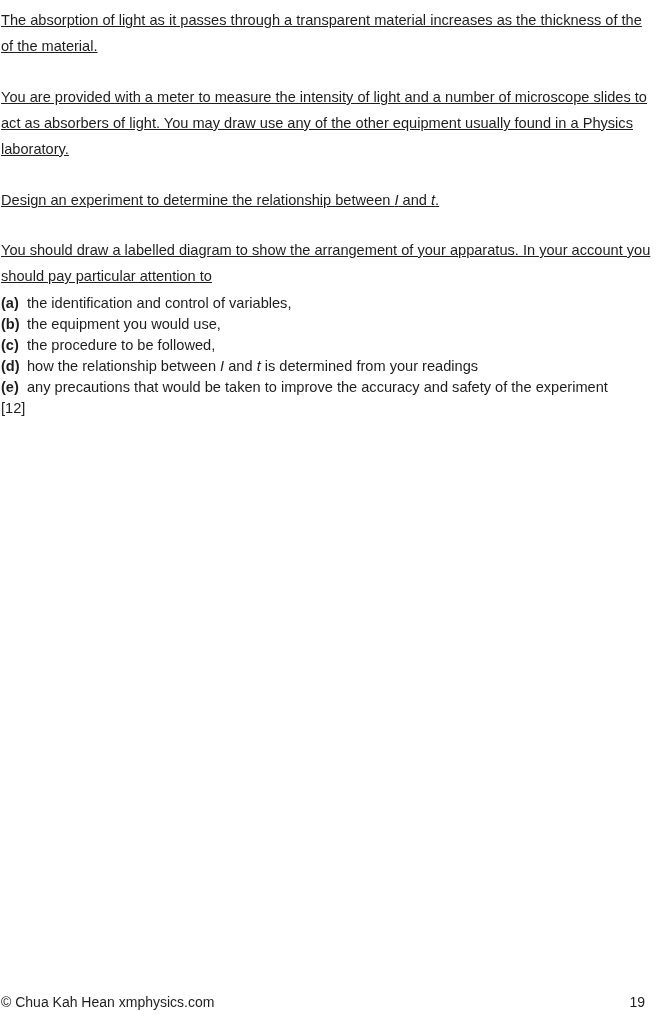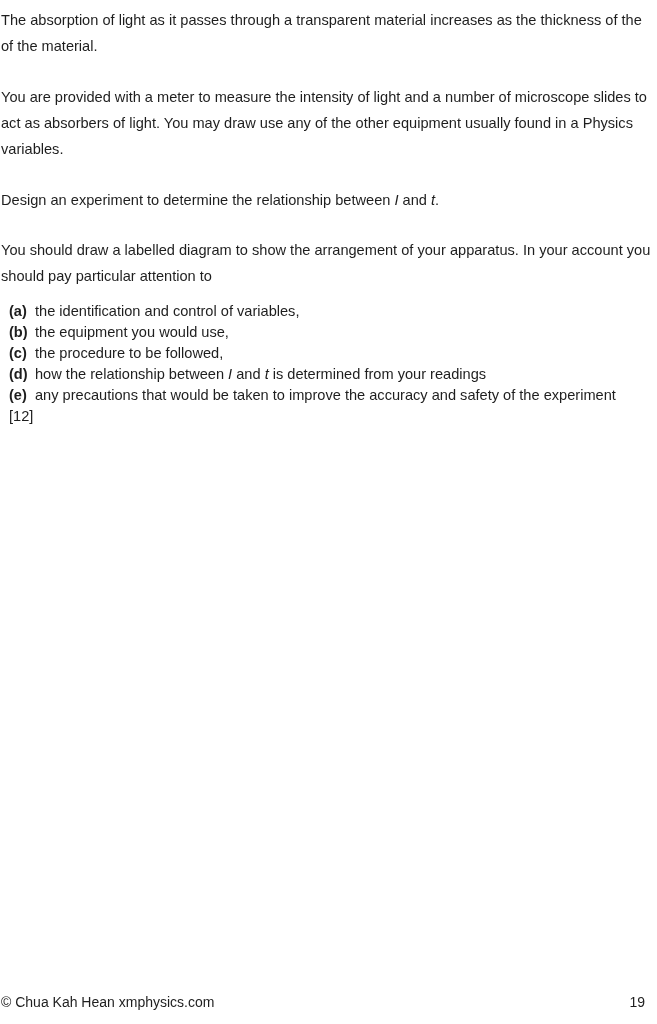--- a/index.html
+++ b/index.html
@@ -26,26 +26,25 @@
     color: #111111;
   }
   .para {
     font-size: 14.6px;
     line-height: 26px;
   }
   .p-intro        { margin-top: 7px; }
   .p-equipment    { margin-top: 25px; }
   .p-task         { margin-top: 25px; }
   .p-instructions { margin-top: 24px; }
-  .line { white-space: nowrap; }
+  .line { white-space: nowrap; text-decoration: underline; }
   .req {
     font-size: 14.6px;
     line-height: 21px;
-    margin-top: 12px;
-    padding-left: 8px;
+    margin-top: 4px;
   }
   .list-row { white-space: nowrap; }
   .marker {
     display: inline-block;
     width: 26px;
     font-weight: 700;
   }
   .marks-row { white-space: nowrap; }
   .footer {
     position: absolute;
@@ -66,21 +65,21 @@
 
 
   <div class="para p-intro">
       <div class="line">The absorption of light as it passes through a transparent material increases as the thickness of the</div>
       <div class="line">of the material.</div>
     </div>
 
   <div class="para p-equipment">
       <div class="line">You are provided with a meter to measure the intensity of light and a number of microscope slides to</div>
       <div class="line">act as absorbers of light. You may draw use any of the other equipment usually found in a Physics</div>
-      <div class="line">variables.</div>
+      <div class="line">laboratory.</div>
     </div>
 
   <div class="para p-task">
       <div class="line">Design an experiment to determine the relationship between <i>I</i> and <i>t</i>.</div>
     </div>
 
   <div class="para p-instructions">
       <div class="line">You should draw a labelled diagram to show the arrangement of your apparatus. In your account you</div>
       <div class="line">should pay particular attention to</div>
     </div>

